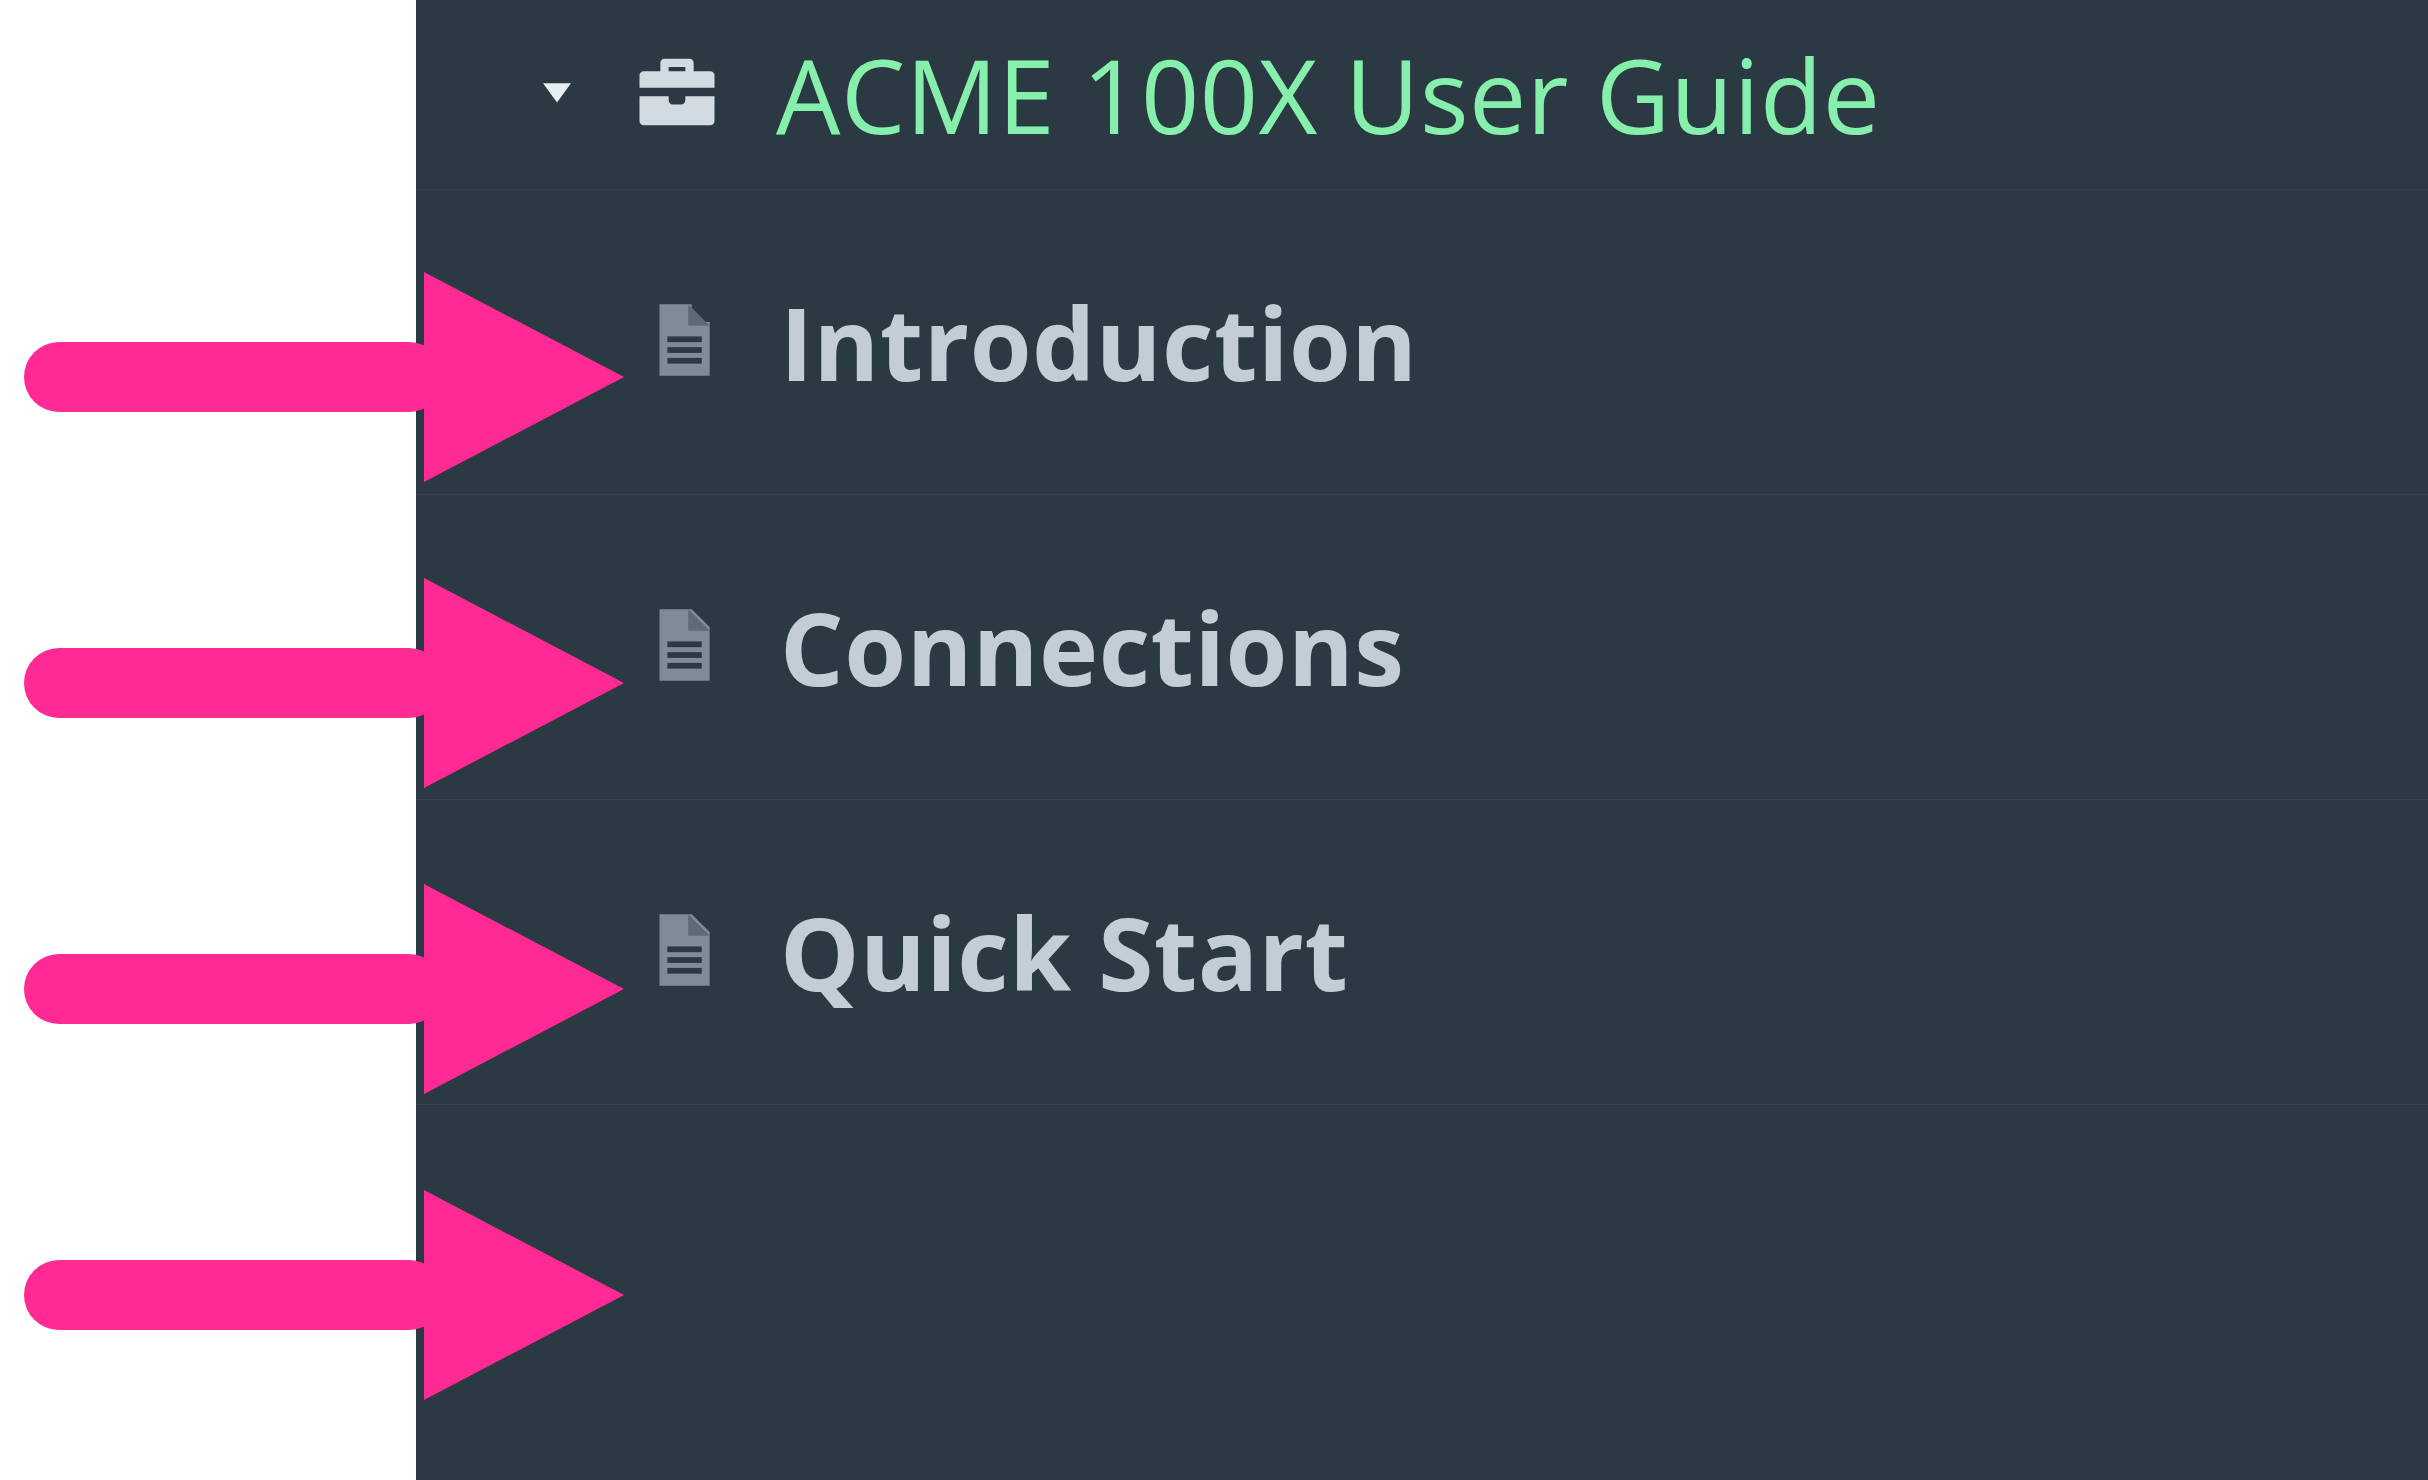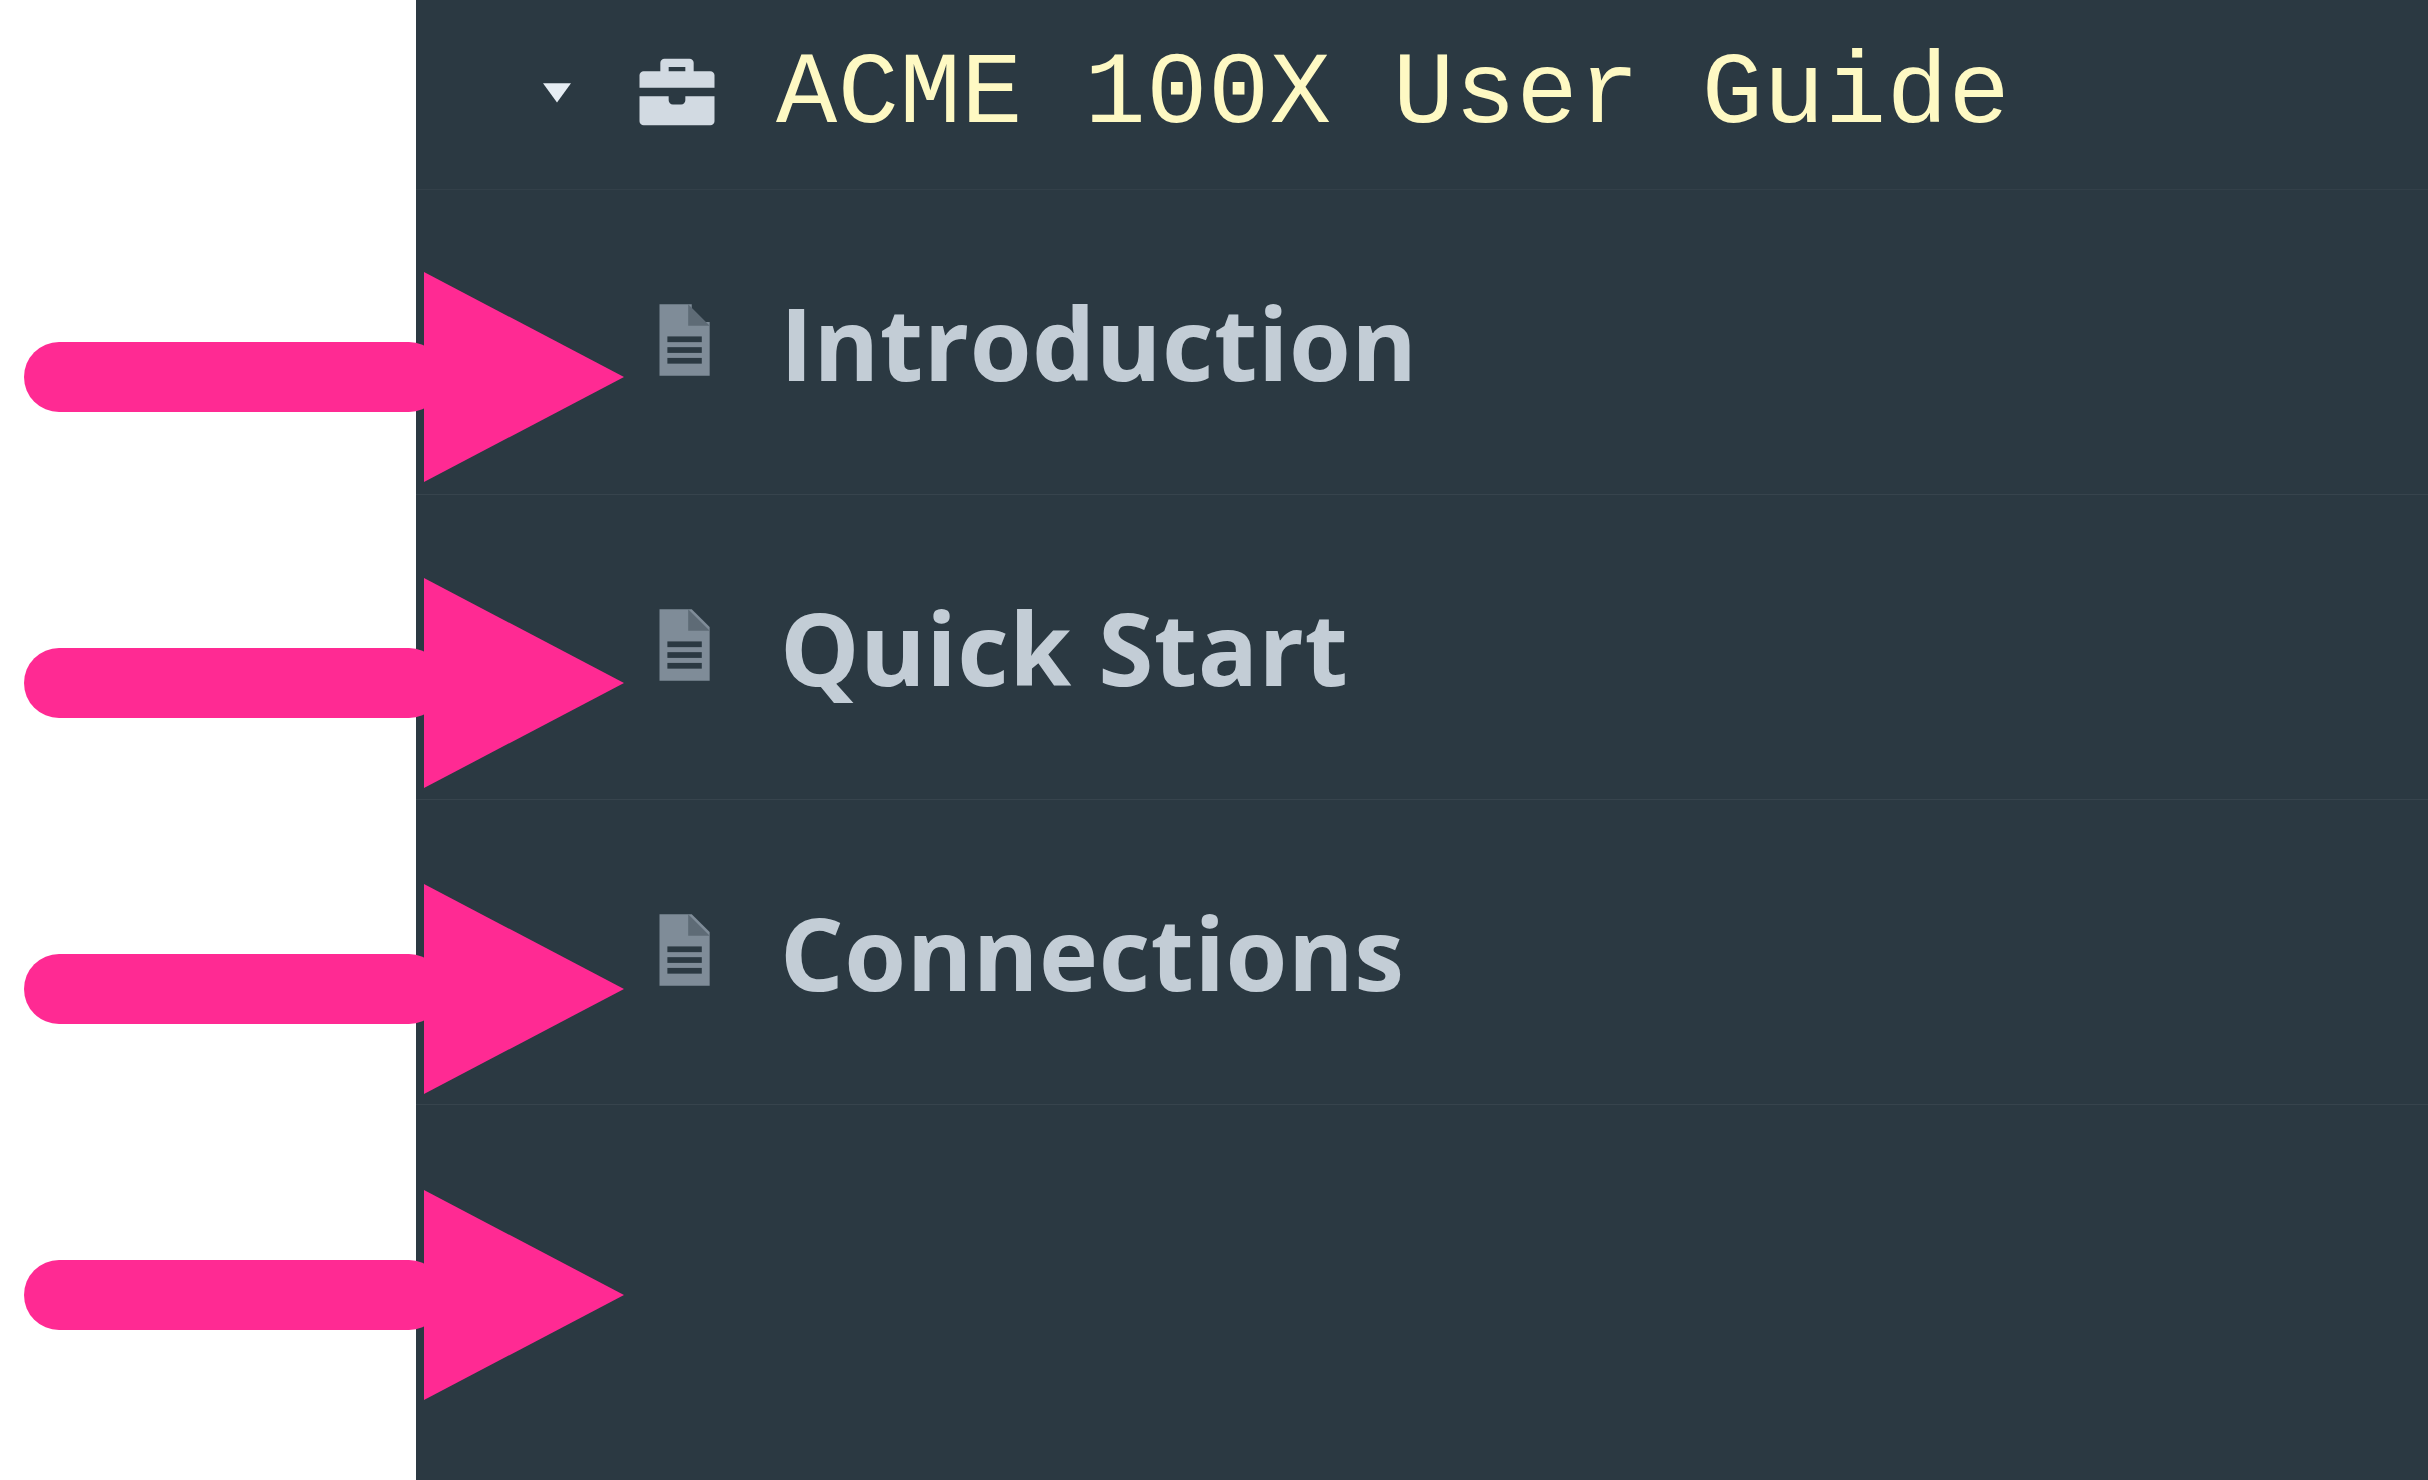--- a/index.html
+++ b/index.html
@@ -33,24 +33,23 @@
   }
   .root-row .caret {
     color: #e6edf3;
   }
   .root-row .suitcase {
     fill: #d2dae2;
   }
   .root-label {
     font-size: 102px;
     font-weight: 400;
-    color: #fef9c3;
+    color: #86efac;
     letter-spacing: 0.5px;
     white-space: nowrap;
-    font-family: Liberation Mono, monospace;
   }
 
   
   .item-row {
     height: 305px;
     display: flex;
     align-items: center;
     padding-left: 222px;
     gap: 56px;
     border-bottom: 1px solid rgba(255,255,255,0.06);
@@ -115,34 +114,34 @@
   <div class="item-row">
     <span>
       <svg class="doc-icon" width="86" height="104" viewBox="0 0 24 24">
         <path d="M6 2h9l5 5v15H6V2z" fill="#7f8c98"></path>
         <path d="M14 2v6h6" fill="#5e6b76"></path>
         <rect x="8.2" y="11" width="9.6" height="1.6" fill="#2b3942"></rect>
         <rect x="8.2" y="14" width="9.6" height="1.6" fill="#2b3942"></rect>
         <rect x="8.2" y="17" width="9.6" height="1.6" fill="#2b3942"></rect>
       </svg>
     </span>
-    <span class="item-label">Quick Start</span>
+    <span class="item-label">Connections</span>
   </div>
 
   <div class="item-row">
     <span>
       <svg class="doc-icon" width="86" height="104" viewBox="0 0 24 24">
         <path d="M6 2h9l5 5v15H6V2z" fill="#7f8c98"></path>
         <path d="M14 2v6h6" fill="#5e6b76"></path>
         <rect x="8.2" y="11" width="9.6" height="1.6" fill="#2b3942"></rect>
         <rect x="8.2" y="14" width="9.6" height="1.6" fill="#2b3942"></rect>
         <rect x="8.2" y="17" width="9.6" height="1.6" fill="#2b3942"></rect>
       </svg>
     </span>
-    <span class="item-label">Connections</span>
+    <span class="item-label">Quick Start</span>
   </div>
 
 
 </div>
 
 <div class="arrow a1">
   <svg width="600" height="210" viewBox="0 0 600 210">
     <rect class="fill" x="0" y="70" width="420" height="70" rx="35"></rect>
     <polygon class="fill" points="400,0 600,105 400,210"></polygon>
   </svg>

